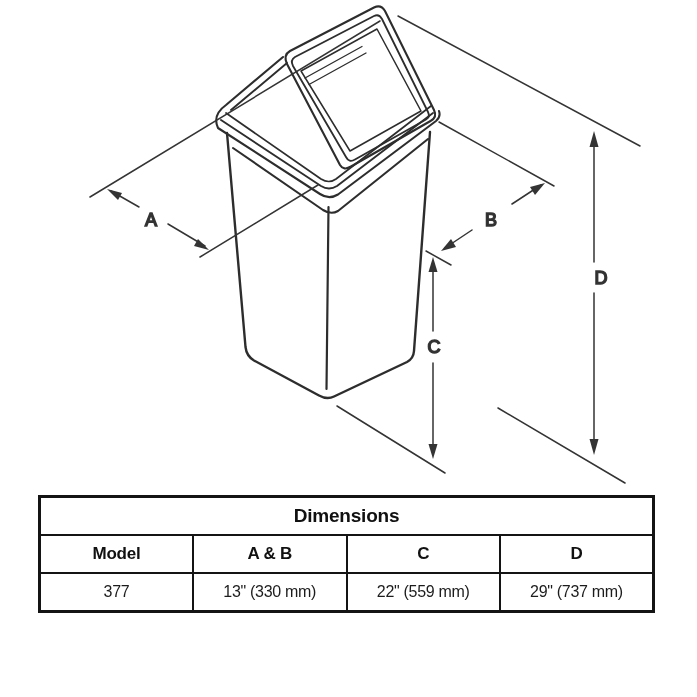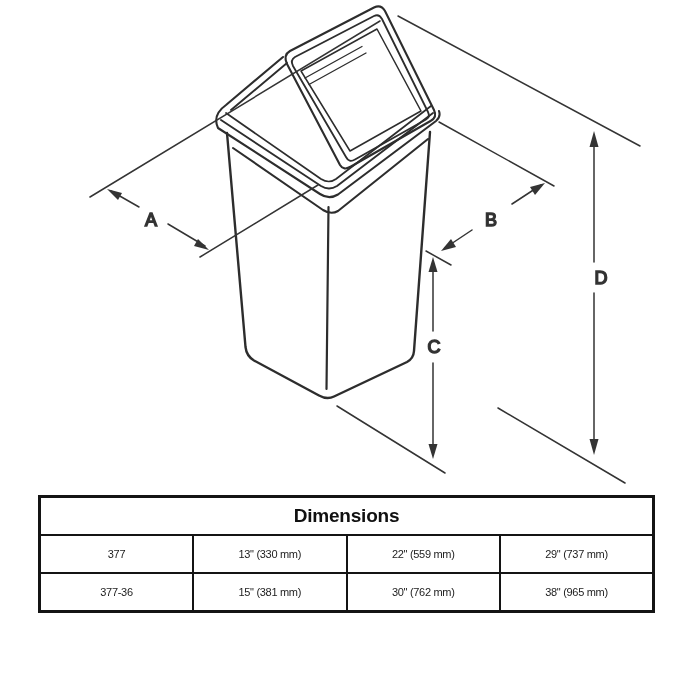--- a/index.html
+++ b/index.html
@@ -26,21 +26,21 @@
     border:2px solid #141414;text-align:center;vertical-align:middle;
     padding:0;height:36px;white-space:nowrap;
   }
   td.t-title{
     font-size:19px;font-weight:700;letter-spacing:-0.2px;height:37px;
   }
   td.t-head{
     font-size:17px;font-weight:700;letter-spacing:-0.2px;
   }
   td.t-cell{
-    font-size:11px;font-weight:400;letter-spacing:-0.3px;color:#1c1c1c;
+    font-size:16px;font-weight:400;letter-spacing:-0.3px;color:#1c1c1c;
   }
 </style>
 </head>
 <body>
 
 <div class="stage">
 
   <svg class="drawing" width="697" height="494" viewBox="0 0 697 494">
 
     <g fill="none" stroke="#2d2d2d" stroke-width="2.4" stroke-linecap="round" stroke-linejoin="round">
@@ -111,28 +111,28 @@
     </g>
   </svg>
 
   <div class="dims-table-wrap">
     <table class="dims-table">
       <tbody>
         <tr>
           <td class="t-title" colspan="4">Dimensions</td>
         </tr>
         <tr>
+          <td class="t-head">Model</td>
+          <td class="t-head">A &amp; B</td>
+          <td class="t-head">C</td>
+          <td class="t-head">D</td>
+        </tr>
+        <tr>
           <td class="t-cell">377</td>
           <td class="t-cell">13" (330 mm)</td>
           <td class="t-cell">22" (559 mm)</td>
           <td class="t-cell">29" (737 mm)</td>
-        </tr>
-        <tr>
-          <td class="t-cell">377-36</td>
-          <td class="t-cell">15" (381 mm)</td>
-          <td class="t-cell">30" (762 mm)</td>
-          <td class="t-cell">38" (965 mm)</td>
         </tr>
       </tbody>
     </table>
   </div>
 
 </div>
 
 </body></html>

